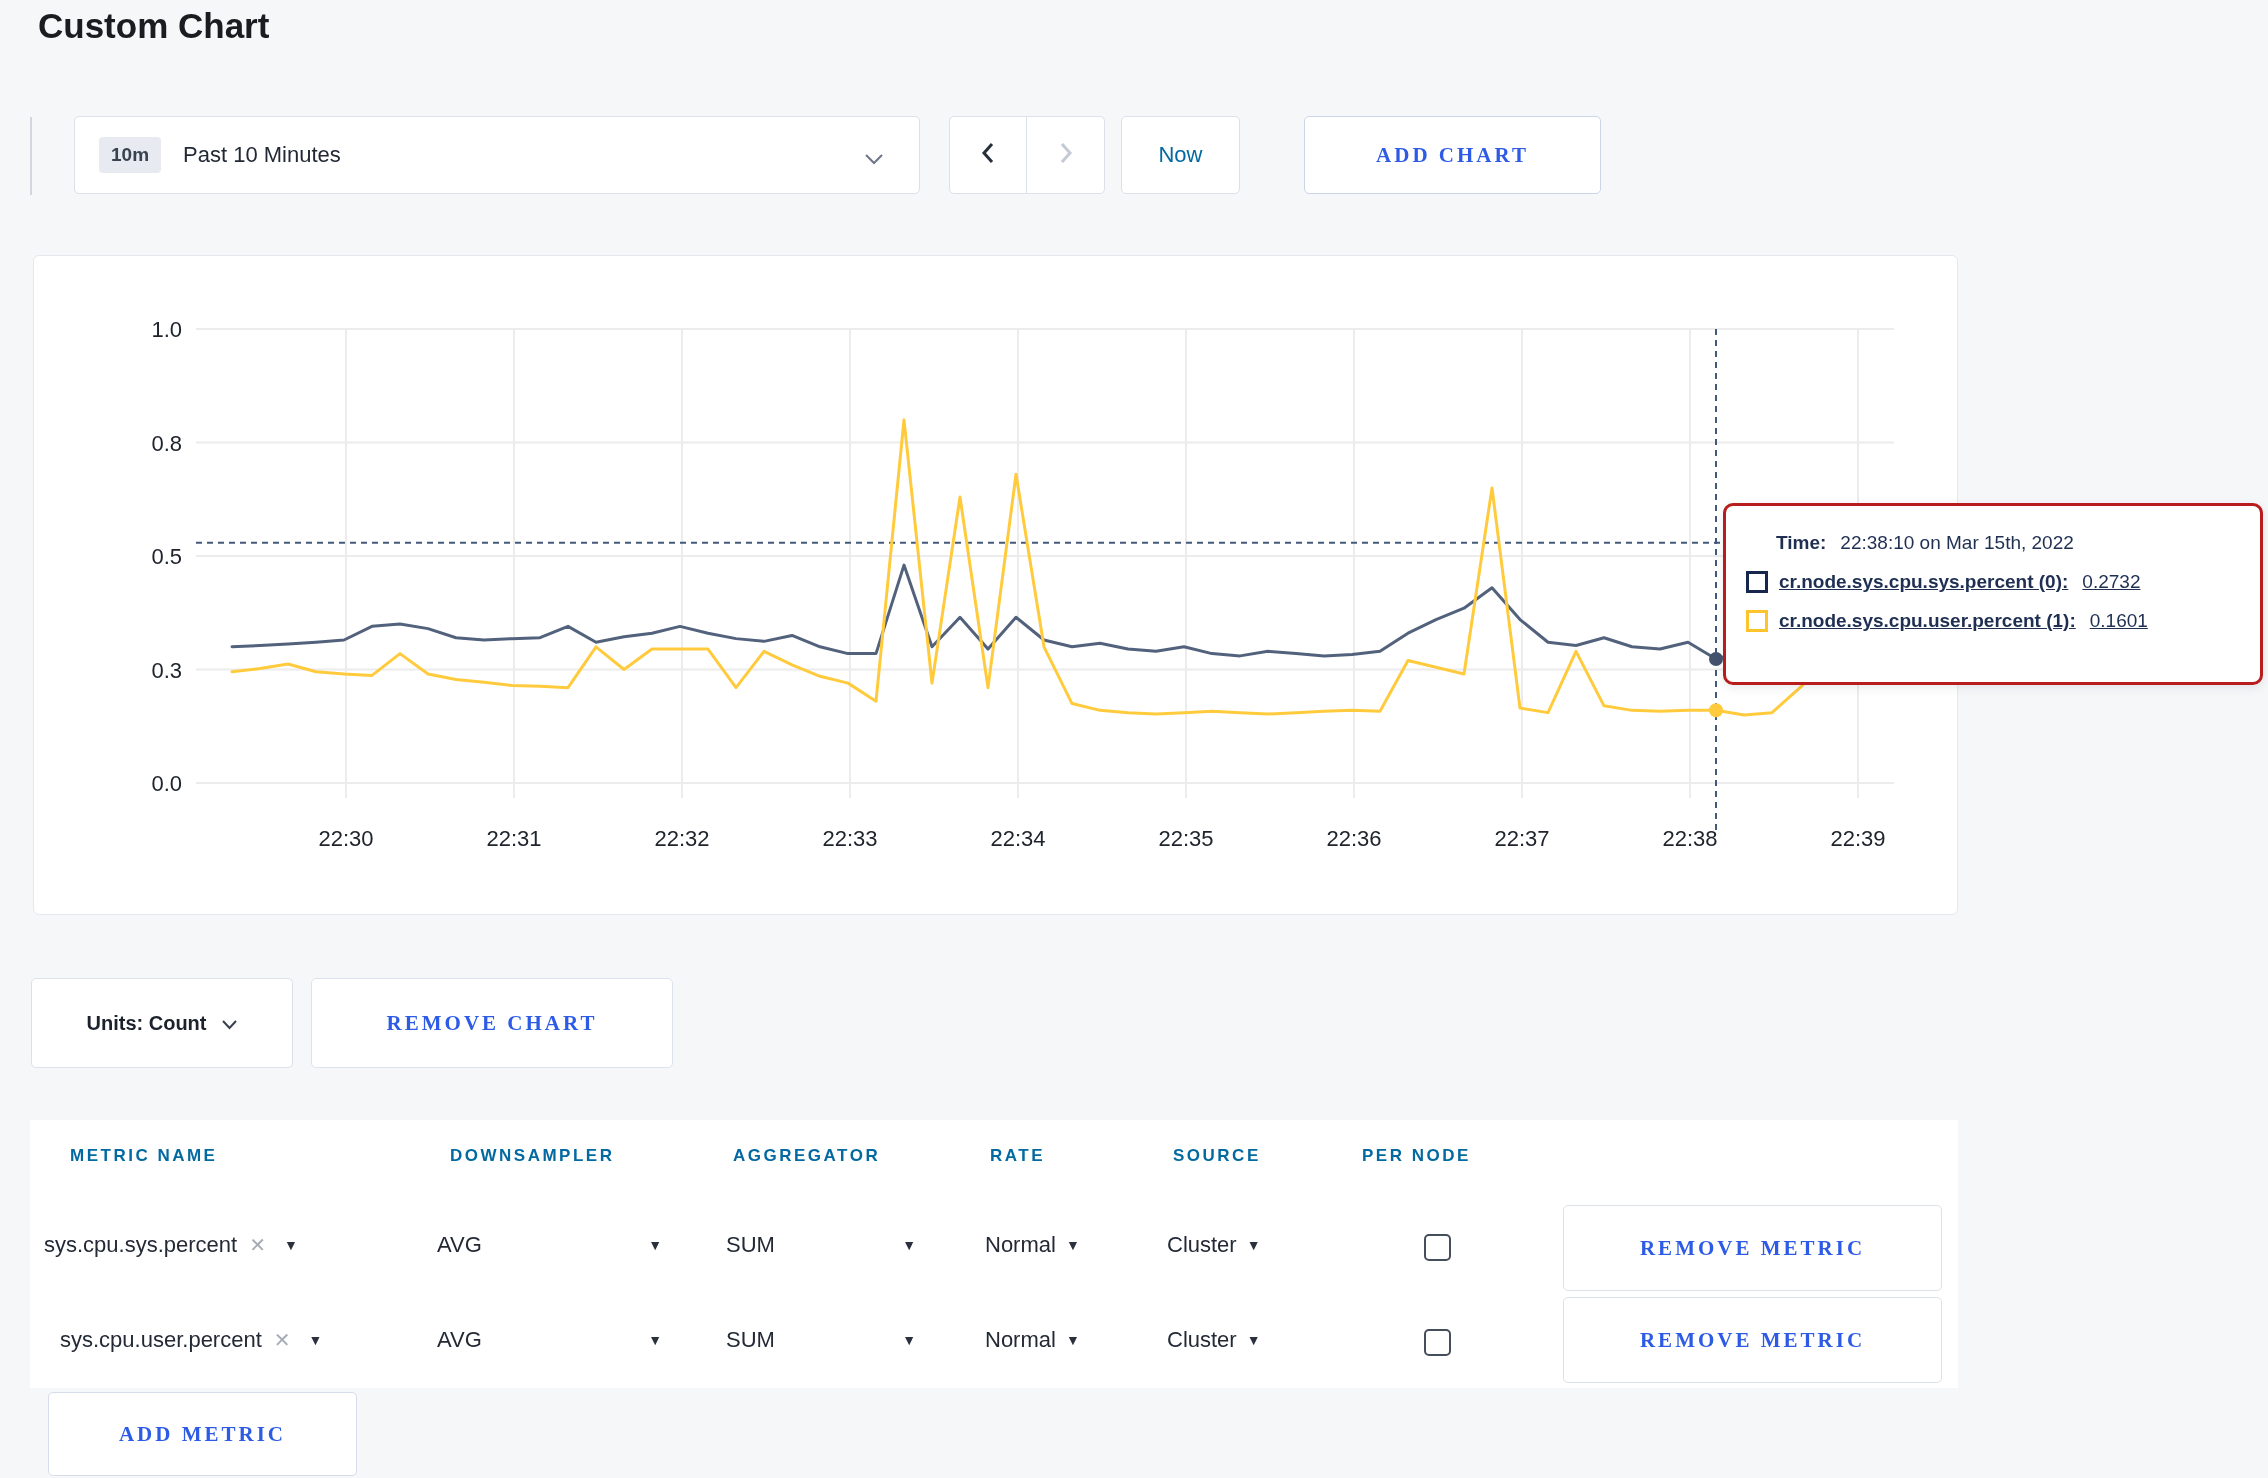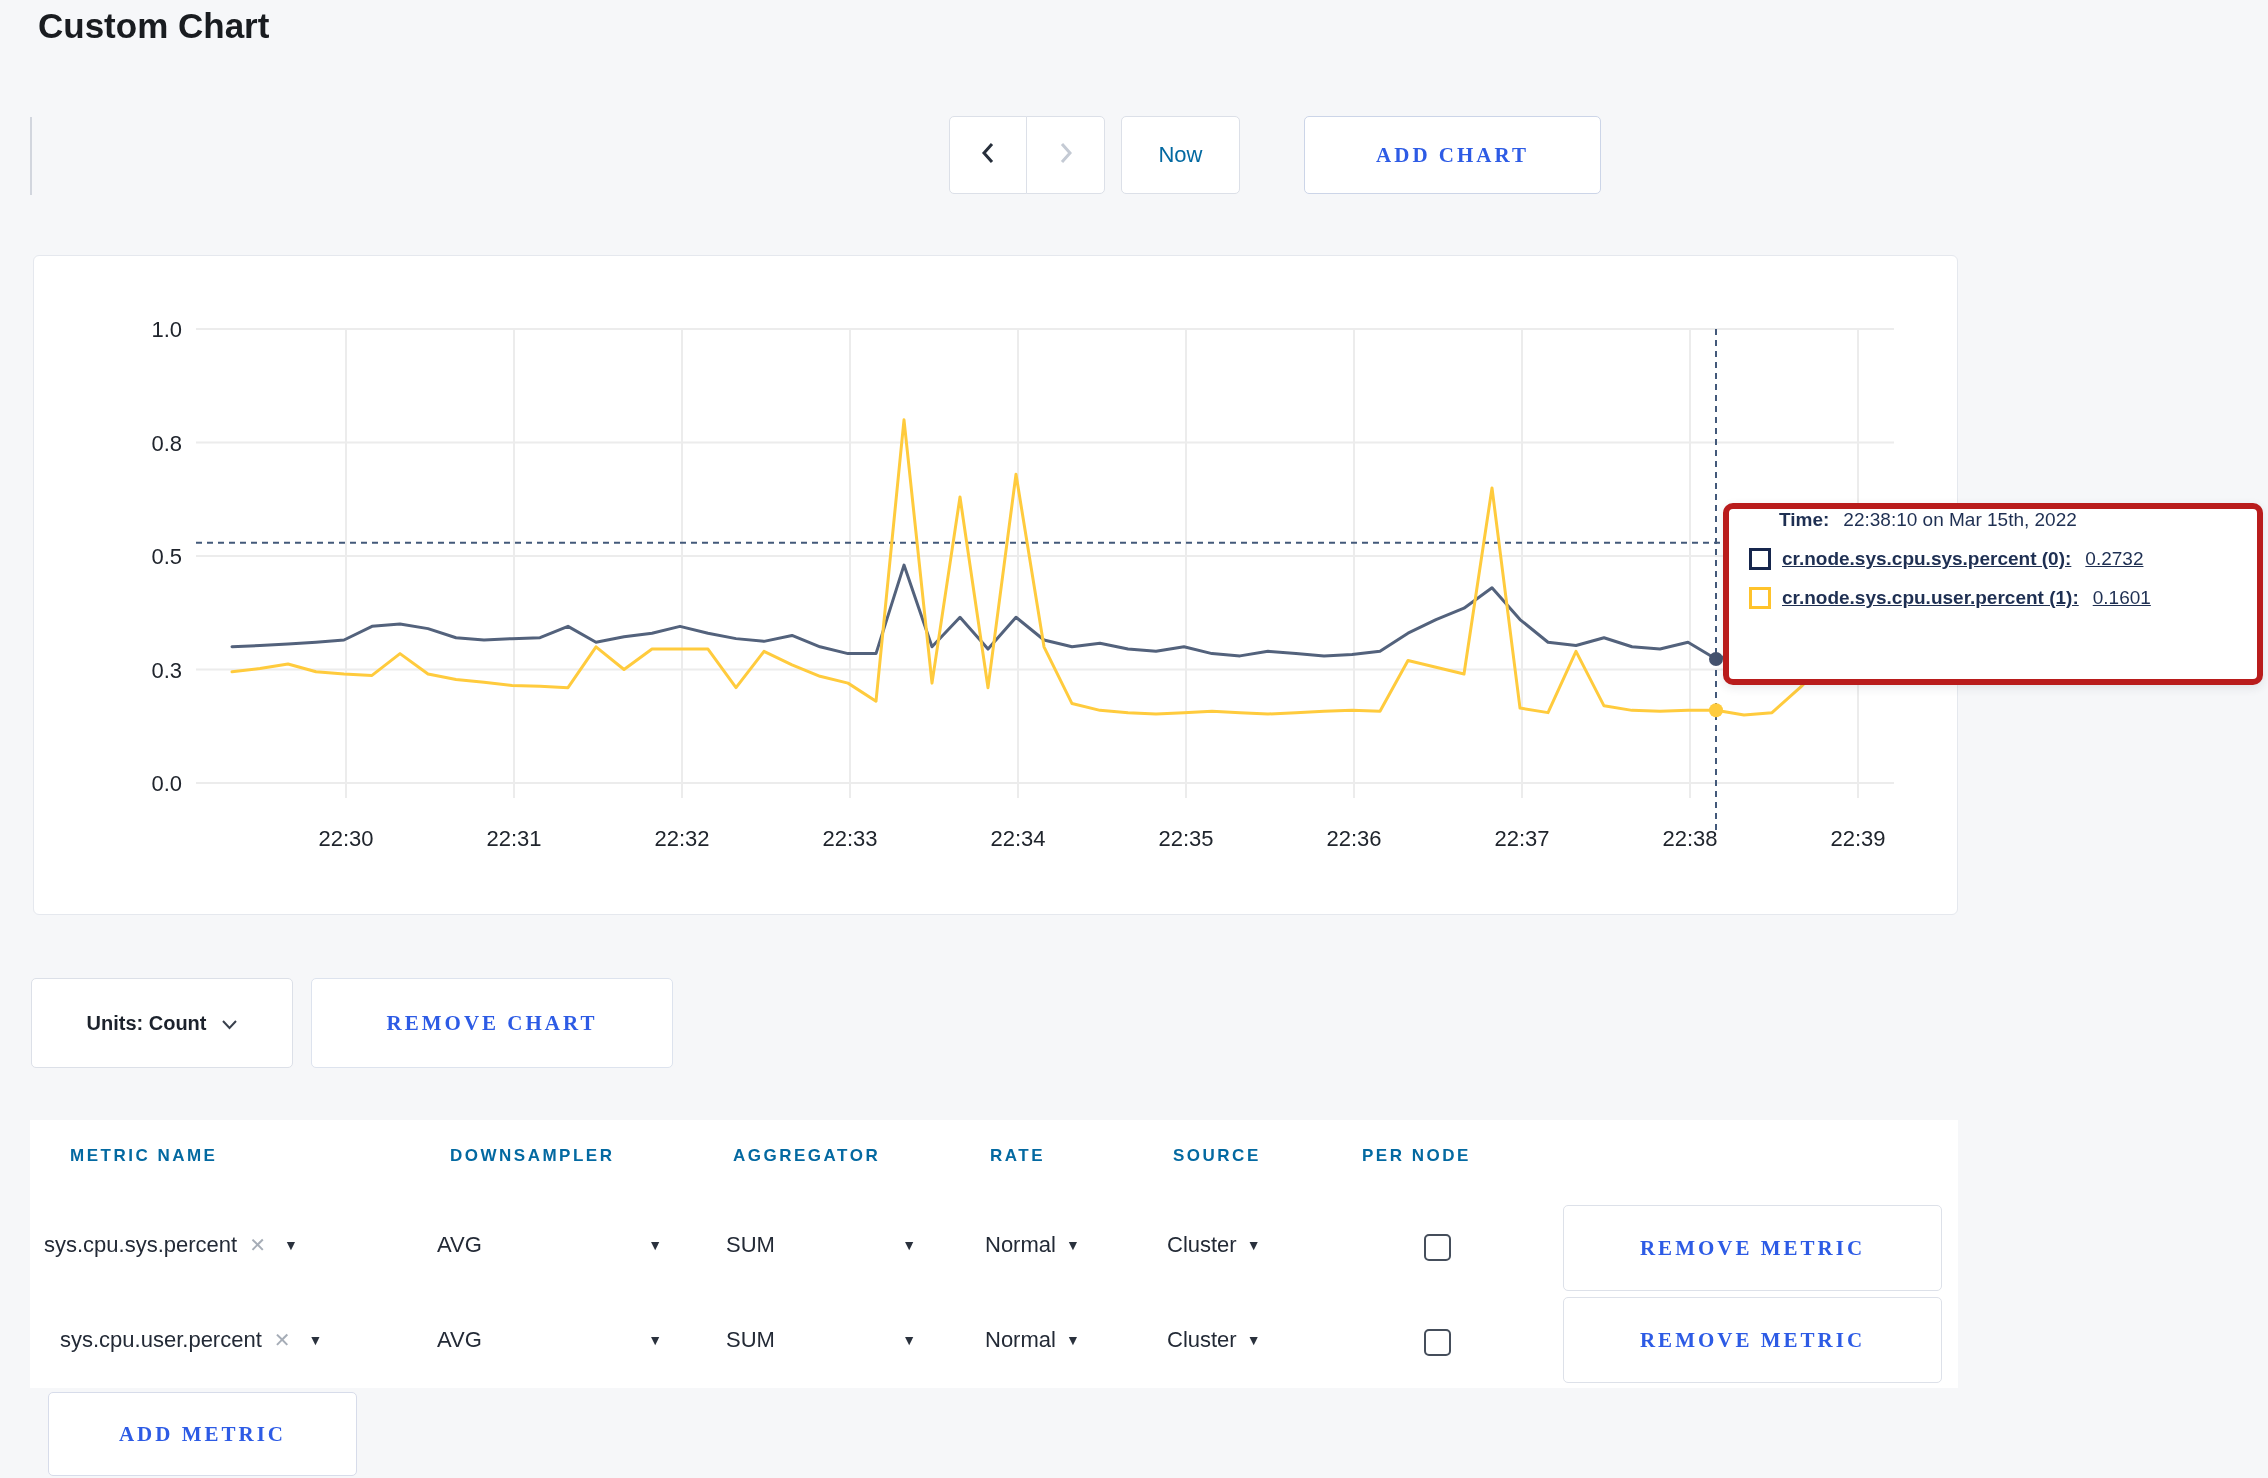--- a/index.html
+++ b/index.html
@@ -19,21 +19,21 @@
   #next-btn{left:1026px; top:116px; width:79px; height:78px; border-radius:0 5px 5px 0; justify-content:center;}
   #now-btn{left:1121px; top:116px; width:119px; height:78px; justify-content:center; font-size:22px; color:#0369a1;}
   .blue-btn{background:#fff; border:1px solid #ccd5e8; border-radius:5px; box-sizing:border-box; display:flex; align-items:center; justify-content:center; color:#2d5be5; font-size:21px; font-weight:600; letter-spacing:3px; cursor:pointer;font-family:Liberation Serif, serif;}
   #add-chart-btn{left:1304px; top:116px; width:297px; height:78px;}
 
   
   #chart-card{left:33px; top:255px; width:1925px; height:660px; background:#fff; border:1px solid #e5e8ee; border-radius:6px; box-sizing:border-box;}
   #chart-svg{position:absolute; left:0; top:0;}
 
   
-  #tooltip{left:1723px; top:503px; width:540px; height:182px; background:#fff; border:6px solid #b91c1c; border-radius:10px; box-shadow:0 3px 10px rgba(40,50,70,.10); z-index:5; box-sizing:border-box; color:#1e2f52; font-size:19px;}
+  #tooltip{left:1723px; top:503px; width:540px; height:182px; background:#fff; border:3px solid #b91c1c; border-radius:10px; box-shadow:0 3px 10px rgba(40,50,70,.10); z-index:5; box-sizing:border-box; padding-top:26px; color:#1e2f52; font-size:19px;}
   .tt-time-row{padding-left:50px;}
   .tt-row{display:flex; align-items:center; padding-left:20px; margin-top:17px;text-decoration:underline;}
   .tt-label{font-weight:bold;}
   .tt-val{margin-left:14px;}
   .swatch{width:16px; height:16px; border:3px solid #000; margin-right:11px; flex:0 0 auto;}
 
   
   #units-box{left:31px; top:978px; width:262px; height:90px; justify-content:center; gap:16px; font-size:20px; font-weight:bold; color:#1c222c;}
   #remove-chart-btn{left:311px; top:978px; width:362px; height:90px; border-color:#dde3ee;}
 
@@ -49,20 +49,29 @@
 </style>
 </head>
 <body>
 
 <div id="page">
 
   <div id="title" class="abs">Custom Chart</div>
 
   <div id="toolbar-divider" class="abs"></div>
 
+  <div id="time-select" class="abs ctl">
+    <span id="time-badge">10m</span>
+    <span id="time-label">Past 10 Minutes</span>
+    <span id="time-chevron">
+      <svg width="18" height="11" viewBox="0 0 18 11">
+          <polyline points="1,1 9,9 17,1" fill="none" stroke="#6d7686" stroke-width="2"></polyline>
+        </svg>
+    </span>
+  </div>
 
   <div id="prev-btn" class="abs ctl">
     <span>
       <svg width="16" height="24" viewBox="0 0 16 24">
           <polyline points="12,3 4,12 12,21" fill="none" stroke="#272f3b" stroke-width="3"></polyline>
         </svg>
     </span>
   </div>
   <div id="next-btn" class="abs ctl">
     <span>

